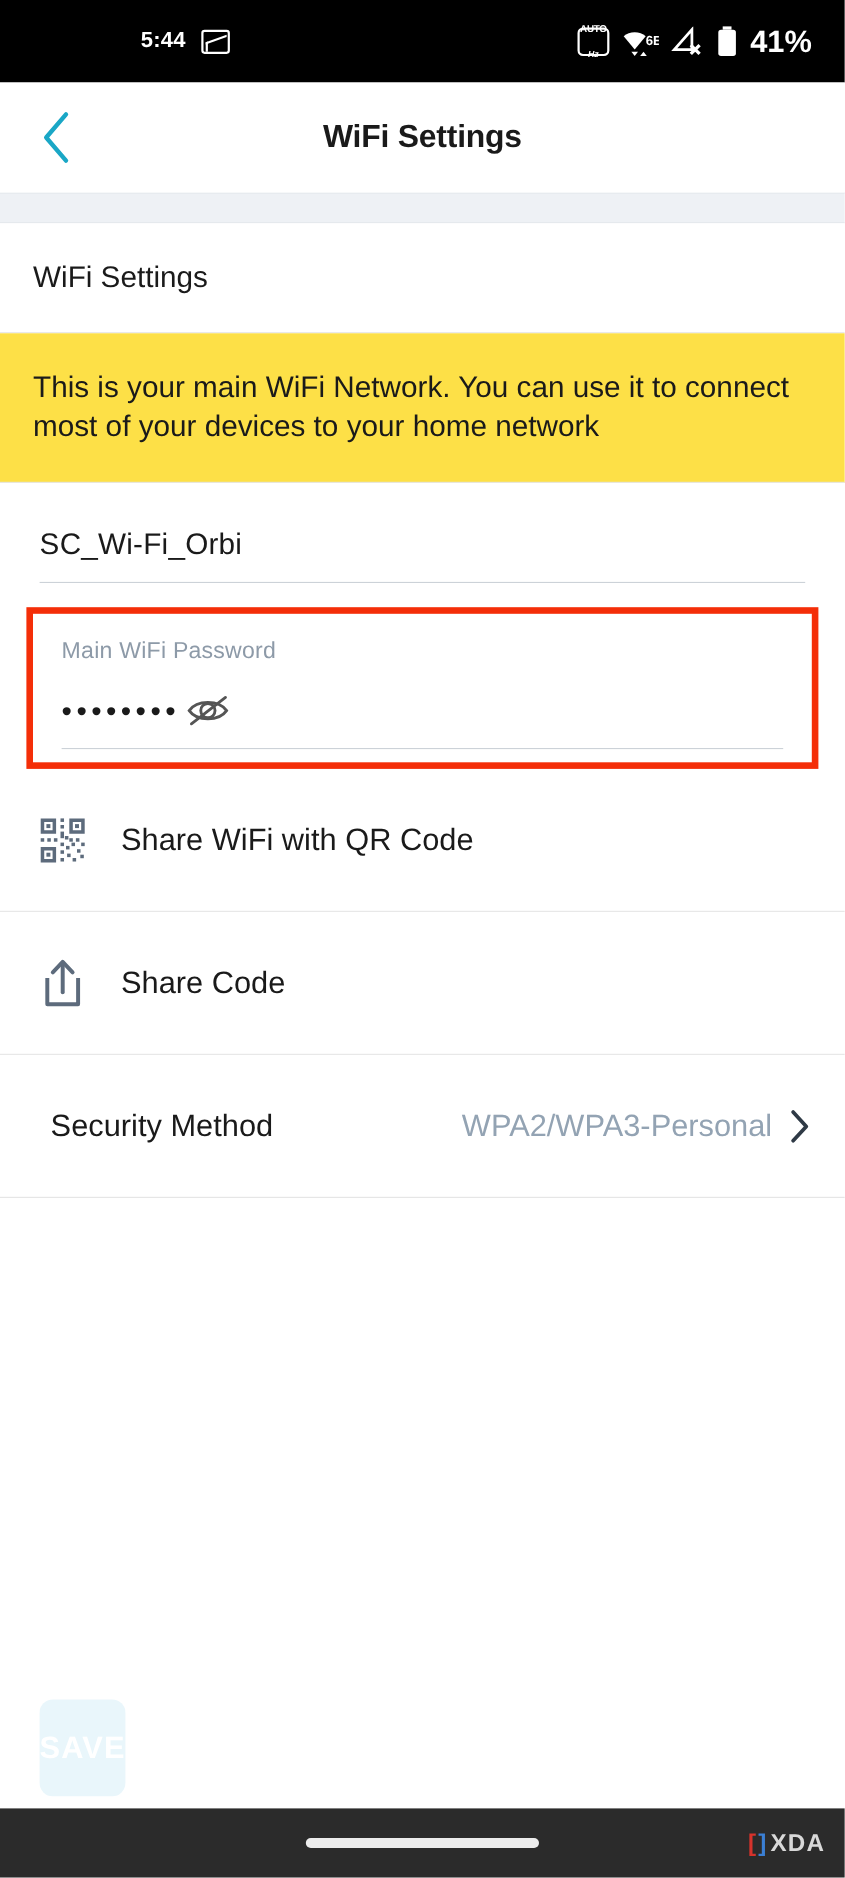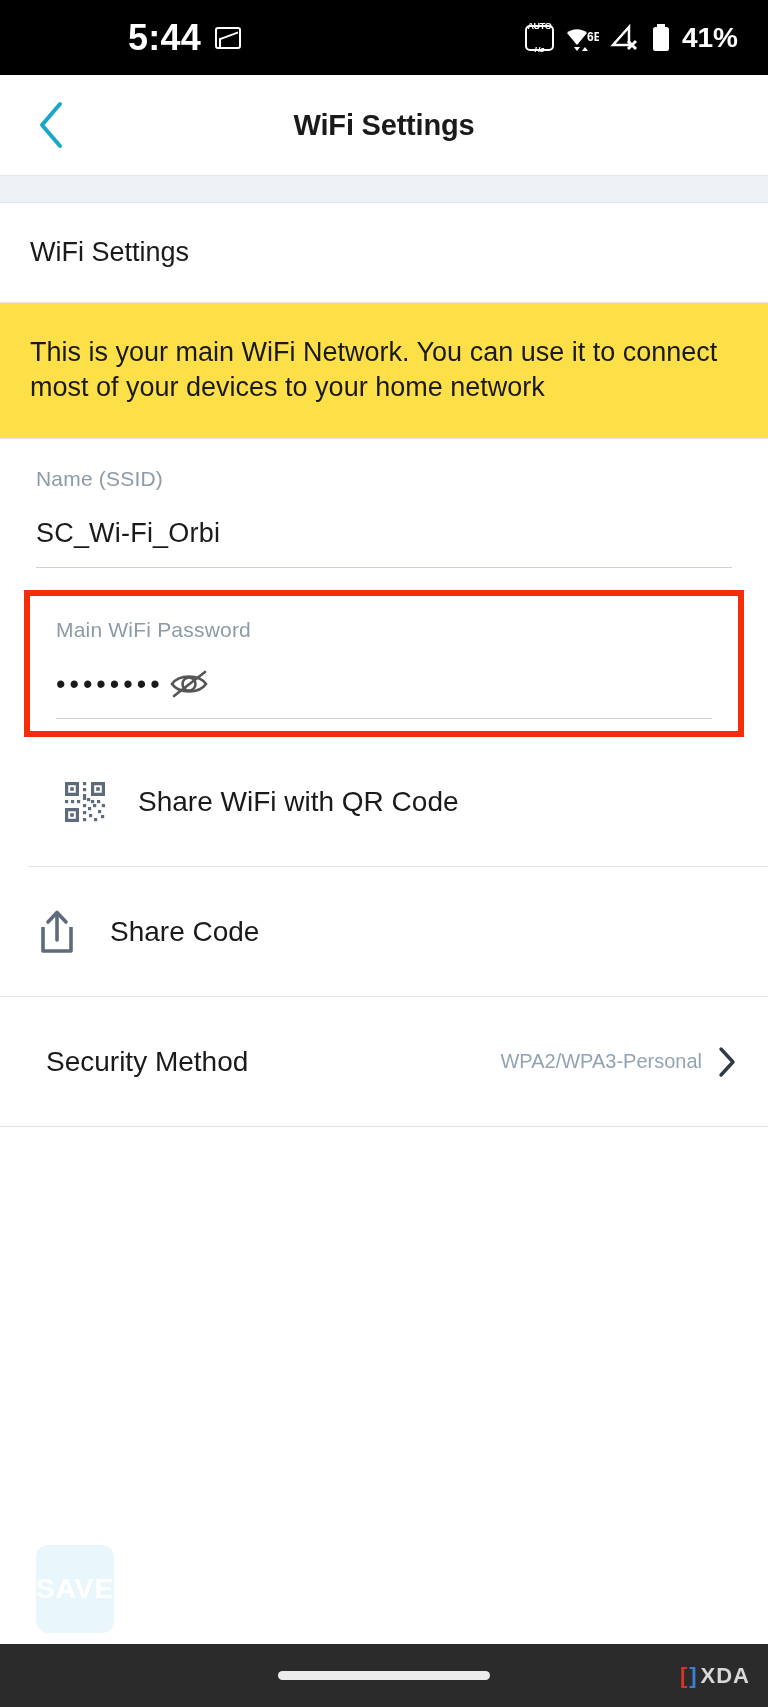--- a/index.html
+++ b/index.html
@@ -15,21 +15,21 @@
   
   .statusbar{
     height:75px; background:#000; color:#fff;
     display:flex; align-items:center;
     position:relative;
   }
   .sb-left{
     position:absolute; left:128px; top:0; height:75px;
     display:flex; align-items:center; gap:14px;
   }
-  .sb-clock{ font-size:36px; font-weight:600; letter-spacing:.2px; }
+  .sb-clock{ font-size:20px; font-weight:600; letter-spacing:.2px; }
   .sb-right{
     position:absolute; right:30px; top:0; height:75px;
     display:flex; align-items:center; gap:11px;
   }
   .sb-batt-text{ font-size:28px; font-weight:600; }
   .icon-autohz{
     width:29px; height:26px; border:2.5px solid #fff; border-radius:5px;
     display:flex; flex-direction:column; align-items:center; justify-content:center;
     line-height:1;
     gap:16px;
@@ -100,33 +100,33 @@
   .eye-btn{ cursor:pointer; display:flex; align-items:center; justify-content:center; width:56px;height:44px;}
 
   
   .row{
     background:#fff; height:130px;
     display:flex; align-items:center;
     padding-left:30px; padding-right:30px;
     border-bottom:1px solid #e4e4e4;
     gap:26px;
   }
-  .row.first{ border-top:none;margin-left:28px; }
+  .row.first{ border-top:none; }
   .row-icon{ width:54px; display:flex; align-items:center; justify-content:center;}
   .row-label{ font-size:28px; color:#1a1a1a; }
 
   .row-split{
     background:#fff; height:130px;
     display:flex; align-items:center; justify-content:space-between;
     padding:0 30px 0 46px;
     border-bottom:1px solid #e4e4e4;
   }
   .row-split .left{ font-size:28px; color:#1a1a1a;}
   .row-split .right{ display:flex; align-items:center; gap:14px;}
-  .row-split .value{ font-size:20px; color:#93a3b3;}
+  .row-split .value{ font-size:28px; color:#93a3b3;}
 
   
   .save-area{ background:#fff; position:absolute; left:0; right:0; top:1545px; }
   .save-btn{
     margin:0 36px; height:88px; border-radius:12px;
     background:#e9f6fb; border:none;
     display:flex; align-items:center; justify-content:center;
     cursor:default;
   }
   .save-btn span{ font-size:28px; font-weight:700; color:#ffffff; letter-spacing:1px;}
@@ -189,21 +189,20 @@
 
 <div class="section-head">
   <span>WiFi Settings</span>
 </div>
 
 <div class="desc">
   <p>This is your main WiFi Network. You can use it to connect most of your devices to your home network</p>
 </div>
 
 <div class="field">
-  <div class="field-label">Name (SSID)</div>
   <div class="field-value-row">
     <div class="field-value" placeholder="Name (SSID)">SC_Wi-Fi_Orbi</div>
   </div>
   <div class="field-underline"></div>
 </div>
 
 <div class="field" style="padding-top:0;padding-left:24px;padding-right:24px;">
   <div class="pw-wrap">
     <div class="pw-inner">
       <div class="field-label">Main WiFi Password</div>

